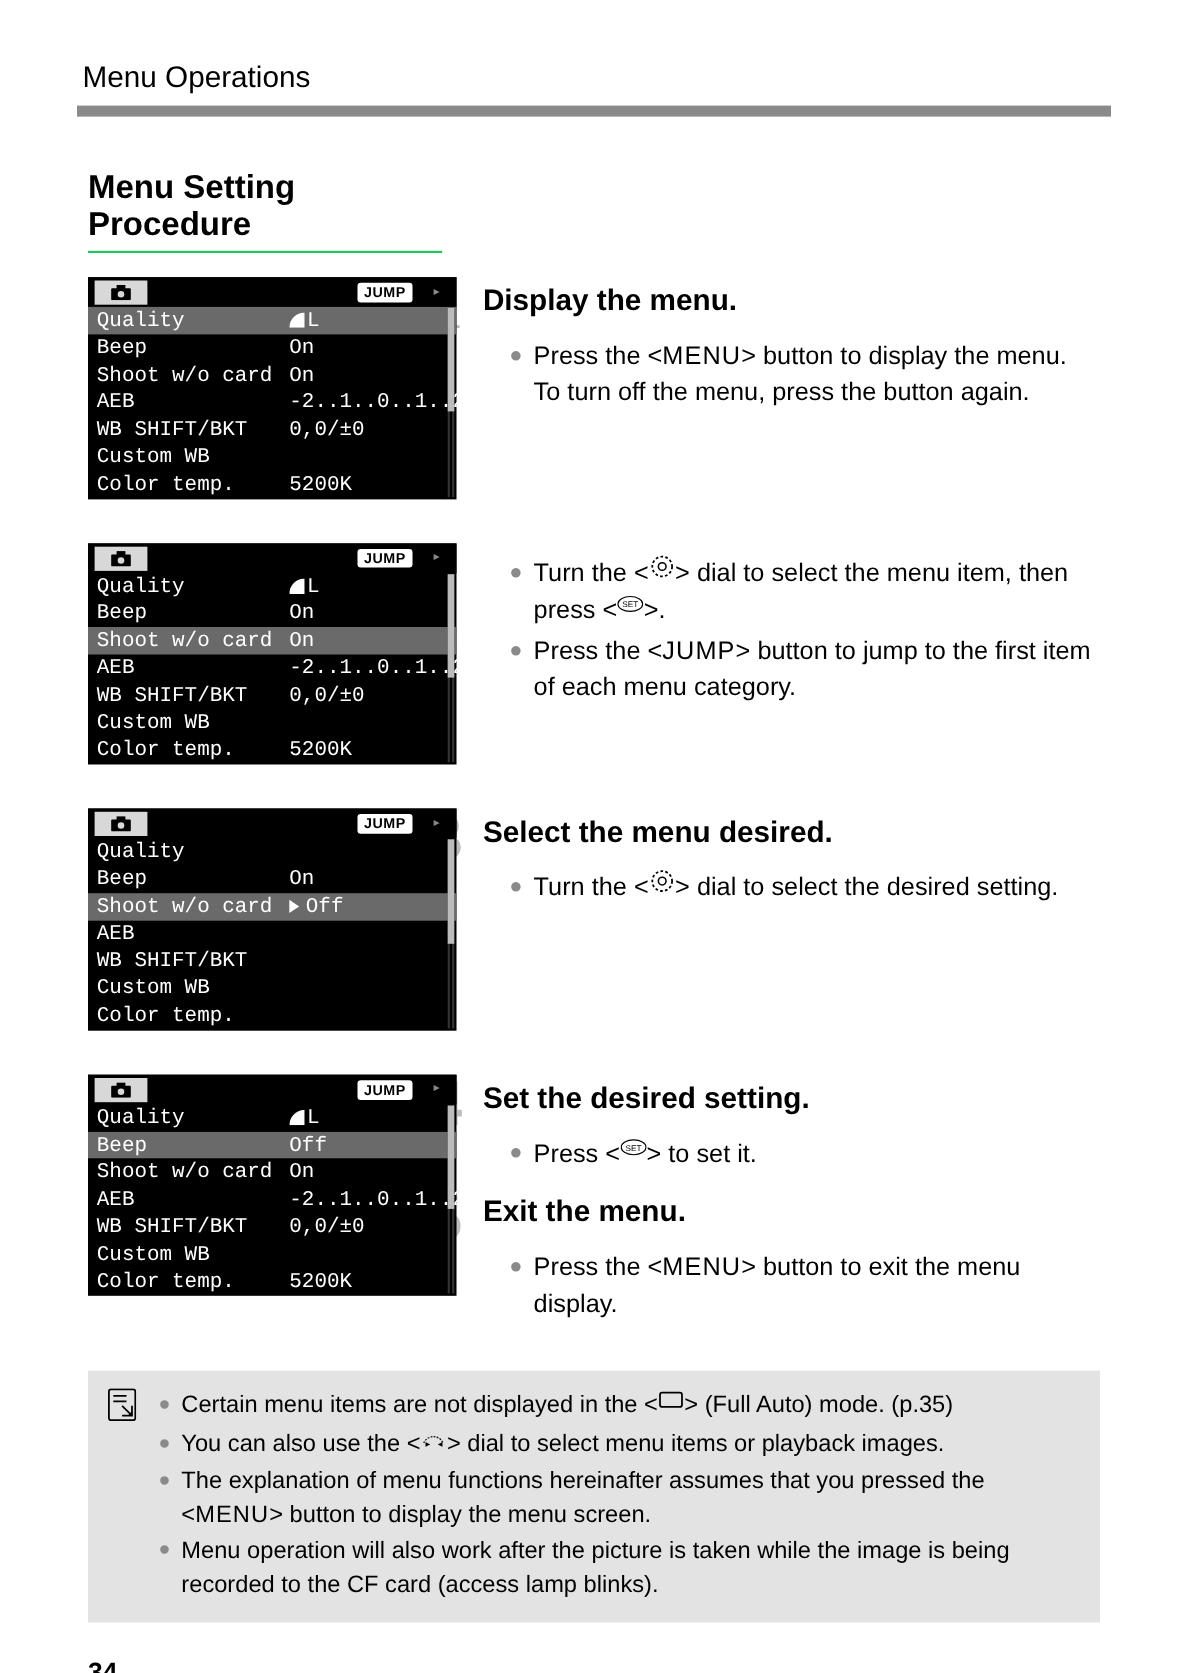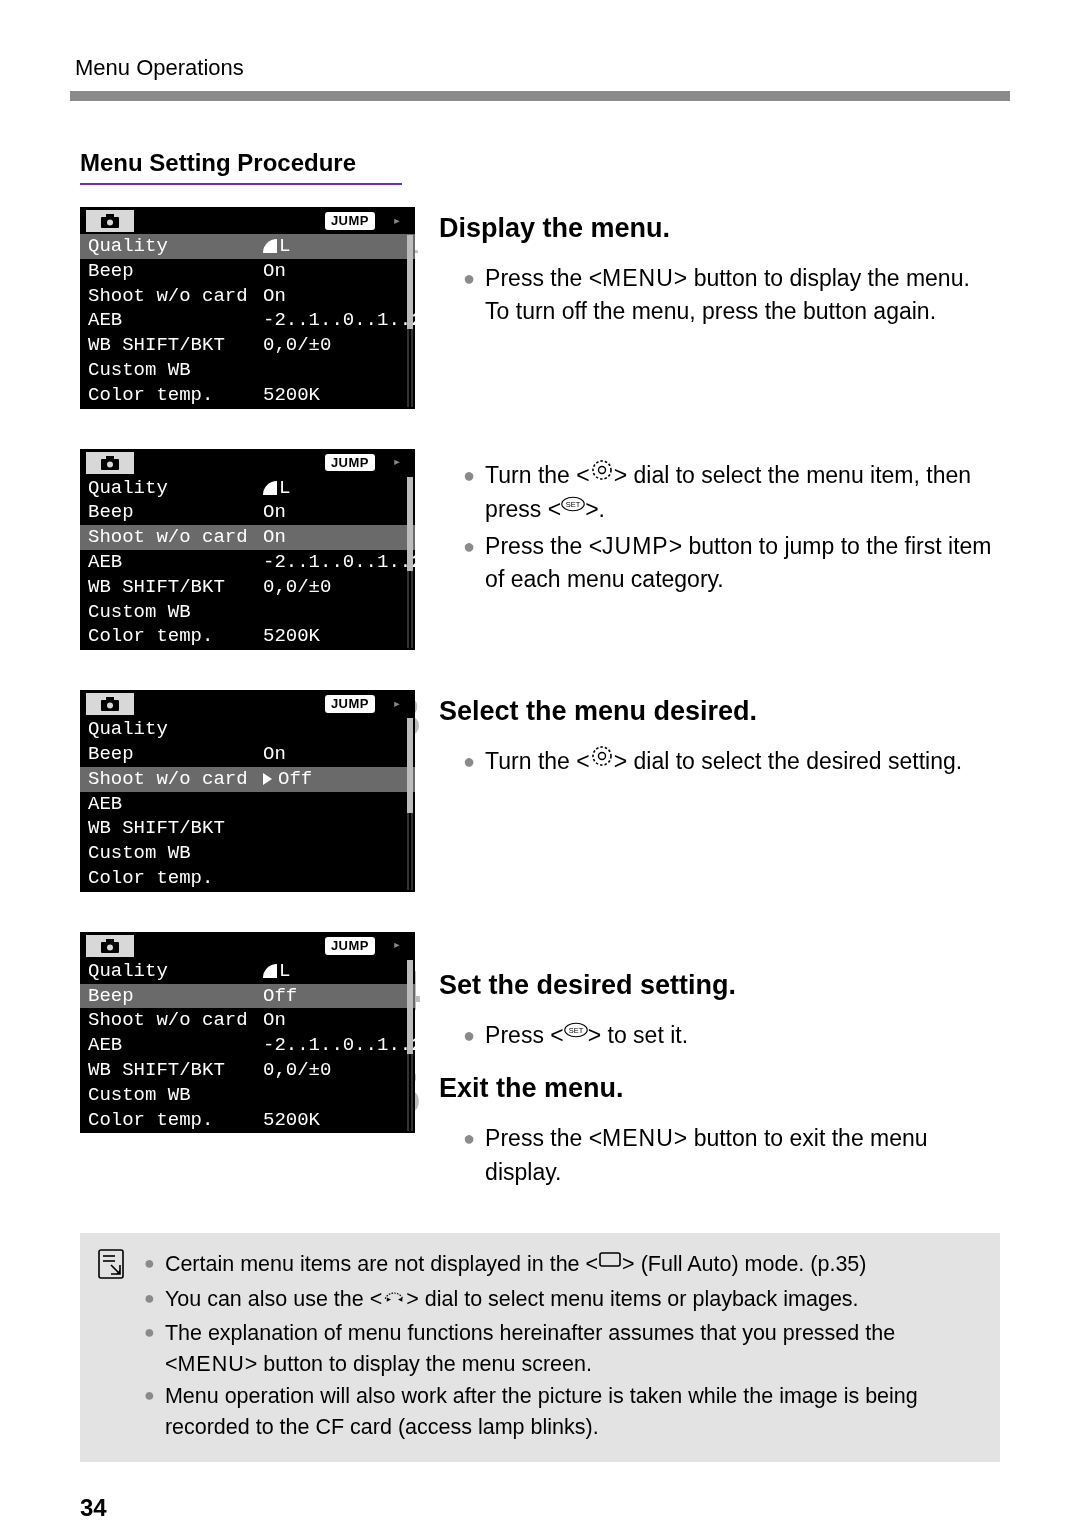--- a/index.html
+++ b/index.html
@@ -4,36 +4,36 @@
 <style>
   * { box-sizing: border-box; margin: 0; padding: 0; }
   body {
     font-family: Arial, Helvetica, sans-serif;
     background: #fff;
     width: 1080px;
     padding: 55px 70px 40px 70px;
     color: #000;
   }
   .page-header {
-    font-size: 22px;
+    font-size: 27px;
     margin-bottom: 10px;
     padding-left: 5px;
   }
   .header-bar {
     height: 10px;
     background: #8a8a8a;
     margin-bottom: 48px;
   }
   .content {
     padding: 0 10px;
   }
   .section-title {
-    font-size: 24px;
+    font-size: 30px;
     font-weight: bold;
-    border-bottom: 2px solid #6d28d9;
+    border-bottom: 2px solid #22c55e;
     padding-bottom: 6px;
     margin-bottom: 22px;
     display: inline-block;
     width: 322px;
   }
   .steps-layout {
     display: flex;
     flex-direction: column;
     gap: 40px;
   }
@@ -192,21 +192,20 @@
   .step45 {
     display: flex;
     align-items: flex-start;
     gap: 18px;
   }
   .step45-right {
     flex: 1;
     display: flex;
     flex-direction: column;
     gap: 12px;
-    margin-top: 32px;
   }
 
   .notes-box {
     margin-top: 42px;
     background: #e3e3e3;
     padding: 16px 18px 18px 18px;
     display: flex;
     gap: 18px;
   }
   .notes-icon {

